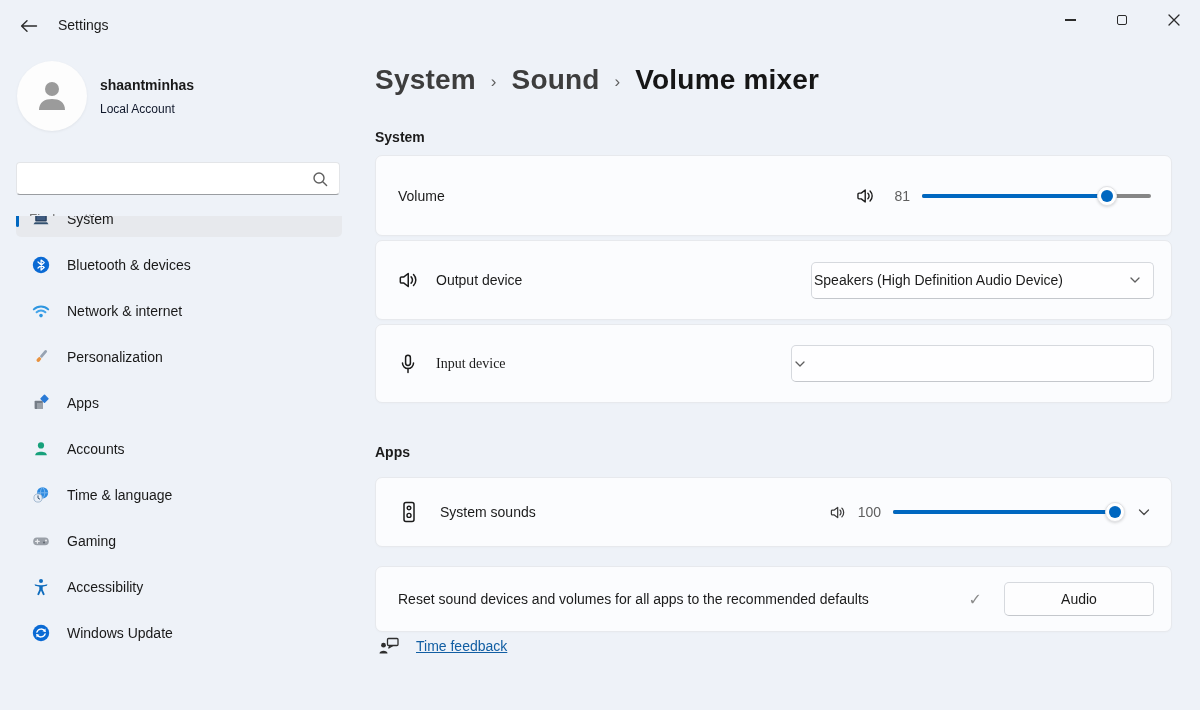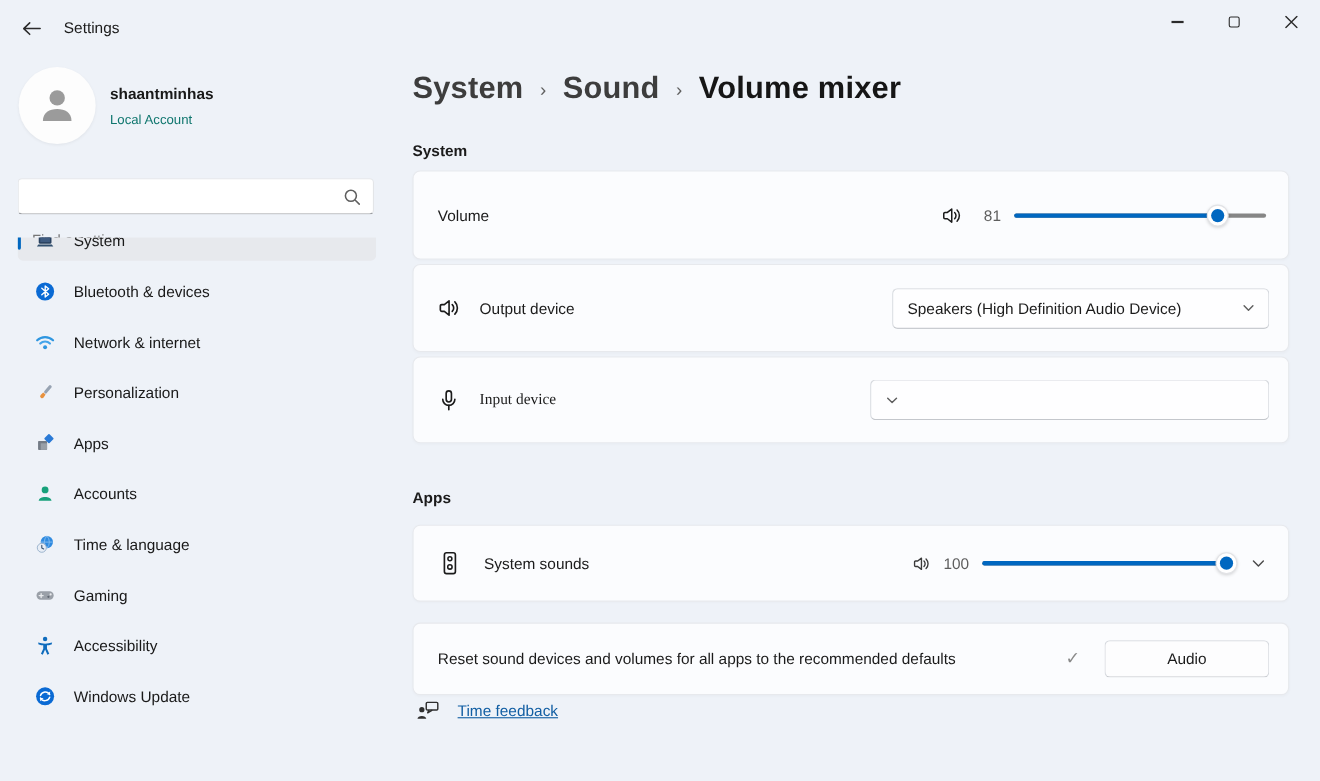--- a/index.html
+++ b/index.html
@@ -31,21 +31,21 @@
   .win-btn{width:52px;height:40px;display:flex;align-items:center;justify-content:center;}
   .min-glyph{display:block;width:11px;height:1.4px;background:#2b2b2b;}
   .max-glyph{display:block;width:10px;height:10px;border:1.3px solid #2b2b2b;border-radius:2px;}
 
   
   .sidebar{position:absolute;left:0;top:0;width:360px;height:710px;}
   .user-block{position:absolute;left:17px;top:61px;display:flex;align-items:center;}
   .avatar{width:70px;height:70px;border-radius:50%;background:#fdfdfd;display:flex;align-items:center;justify-content:center;box-shadow:0 1px 3px rgba(0,0,0,.06);}
   .user-meta{margin-left:13px;}
   .user-name{font-size:14px;font-weight:700;color:#191919;}
-  .user-type{font-size:12px;color:#0f766e;margin-top:9px;}
+  .user-type{font-size:12px;color:#0f172a;margin-top:9px;}
   .search-box{position:absolute;left:16px;top:162px;width:324px;height:33px;background:#ffffff;border:1px solid #e3e5e8;border-bottom:1px solid #9a9da1;border-radius:4px;}
   .search-box input{width:100%;height:100%;border:none;outline:none;background:transparent;font:inherit;font-size:13.5px;color:#3a3a3a;padding:0 36px 0 12px;margin-top:40px;}
   .search-box input::placeholder{color:#767676;}
   .search-icon{position:absolute;right:10px;top:7px;}
   .nav{position:absolute;left:16px;right:18px;top:216px;bottom:0;overflow:hidden;}
   .nav-item{position:relative;height:36px;border-radius:5px;display:flex;align-items:center;padding-left:16px;margin-bottom:10px;}
   .nav-item.selected{background:#e7e9ed;}
   .sel-pill{position:absolute;left:0;top:50%;transform:translateY(-50%);width:3px;height:16px;border-radius:2px;background:var(--accent);}
   .nav-icon{width:18px;height:18px;margin-right:17px;flex:0 0 18px;display:flex;align-items:center;justify-content:center;}
   .nav-label{font-size:14px;color:#191919;white-space:nowrap;}
@@ -70,21 +70,21 @@
   .val{font-size:14px;color:var(--muted);margin:0 12px 0 10px;min-width:24px;text-align:right;}
 
   .slider{position:relative;height:20px;}
   .slider .track{position:absolute;left:0;right:0;top:8px;height:4px;background:var(--slider-rest);border-radius:2px;}
   .slider .fill{position:absolute;left:0;top:8px;height:4px;width:var(--pct,50%);background:var(--accent);border-radius:2px;}
   .slider .thumb{position:absolute;top:0;left:calc(var(--pct,50%) - 10px);width:20px;height:20px;background:#fff;border:1px solid #e2e3e6;border-radius:50%;box-shadow:0 1px 3px rgba(0,0,0,.16);}
   .slider .thumb .dot{width:12px;height:12px;margin:3px;background:var(--accent);border-radius:50%;}
   .slider-vol{width:229px;}
   .slider-snd{width:222px;}
 
-  .select{height:37px;background:#fefeff;border:1px solid var(--ctrl-border);border-bottom-color:#c4c7cc;border-radius:5px;display:flex;align-items:center;padding:0 12px 0 13px;}
+  .select{height:37px;background:#fefeff;border:1px solid var(--ctrl-border);border-bottom-color:#c4c7cc;border-radius:5px;display:flex;align-items:center;padding:0 12px 0 2px;}
   .select-output{width:343px;}
   .select-input{width:363px;}
   .select-text{flex:1;font-size:14px;color:#1b1b1b;white-space:nowrap;overflow:hidden;}
   .expand-btn{width:22px;height:22px;display:flex;align-items:center;justify-content:center;margin-left:18px;}
   .check{font-size:16px;color:#8a8a8a;margin-right:22px;}
   .reset-btn{width:150px;height:34px;background:#fdfdfe;border:1px solid var(--ctrl-border);border-bottom-color:#c4c7cc;border-radius:5px;font-size:14px;color:#1b1b1b;display:flex;align-items:center;justify-content:center;}
 
   .feedback-row{position:absolute;left:378px;top:637px;display:flex;align-items:center;}
   .feedback-icon{margin-right:16px;display:flex;}
   .feedback-link{font-size:14px;color:#115ea3;text-decoration:underline;cursor:pointer;}

